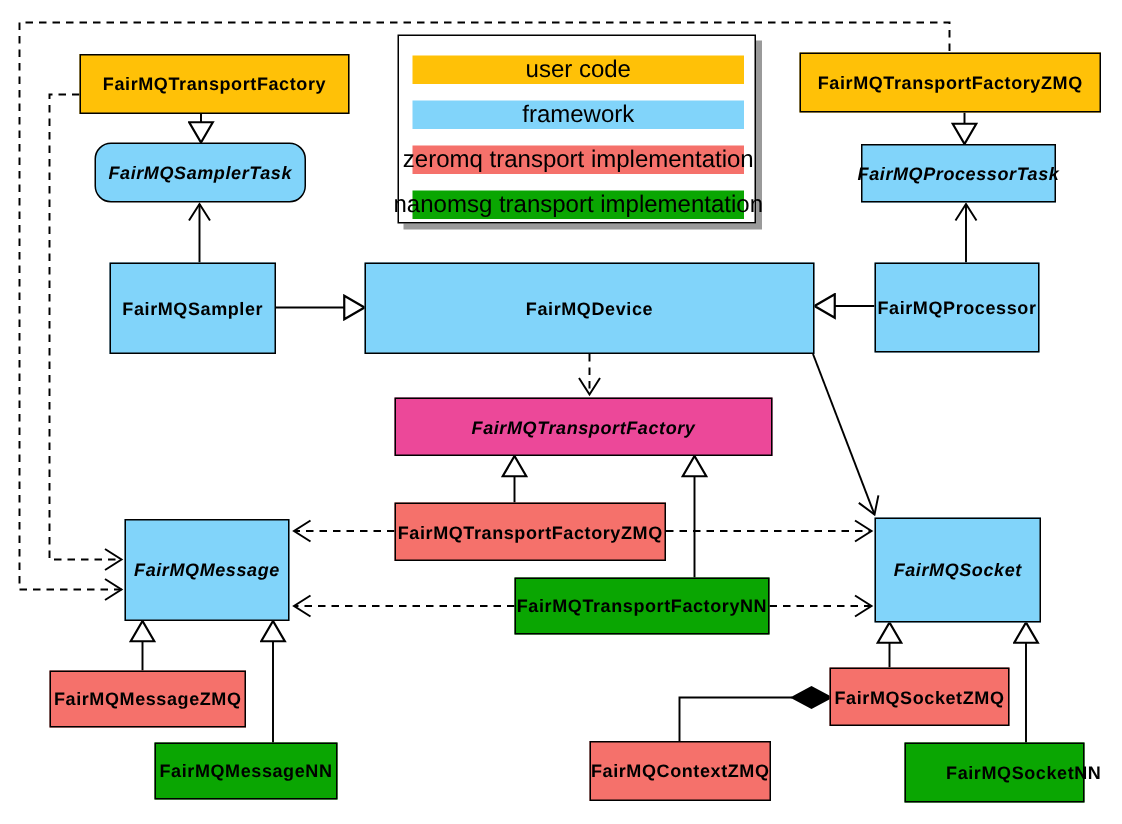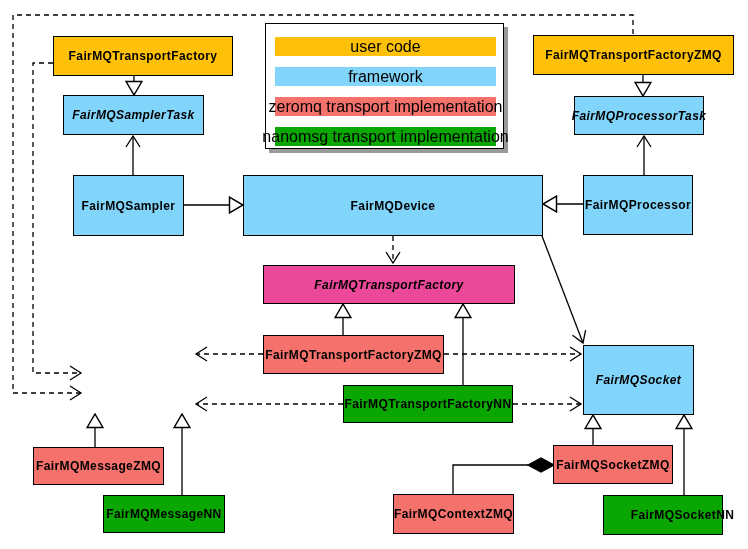--- a/index.html
+++ b/index.html
@@ -75,31 +75,32 @@
   <div id="legend">
     <div class="legend-bar" style="top: 13px; background-color: rgb(255, 193, 7);">user code</div>
     <div class="legend-bar" style="top: 43px; background-color: rgb(129, 212, 250);">framework</div>
     <div class="legend-bar" style="top: 73px; background-color: rgb(245, 113, 107);">zeromq transport implementation</div>
     <div class="legend-bar" style="top: 103px; background-color: rgb(10, 166, 2);">nanomsg transport implementation</div>
   </div>
 
   <div class="node" style="left: 53px; top: 36px; width: 180px; height: 40px; background-color: rgb(255, 193, 7);">FairMQTransportFactory</div>
   <div class="node" style="left: 533px; top: 35px; width: 201px; height: 40px; background-color: rgb(255, 193, 7);">FairMQTransportFactoryZMQ</div>
 
-  <div class="node abstract" style="left: 63px; top: 95px; width: 141px; height: 40px; background-color: rgb(129, 212, 250);">FairMQSamplerTask</div>
+  <div class="node abstract" style="left: 63px; top: 95px; width: 141px; height: 40px; background-color: rgb(129, 212, 250); border-radius: 11px;">FairMQSamplerTask</div>
   <div class="node abstract" style="left: 574px; top: 96px; width: 130px; height: 39px; background-color: rgb(129, 212, 250);">FairMQProcessorTask</div>
 
   <div class="node" style="left: 73px; top: 175px; width: 111px; height: 61px; background-color: rgb(129, 212, 250);">FairMQSampler</div>
   <div class="node" style="left: 243px; top: 175px; width: 300px; height: 61px; background-color: rgb(129, 212, 250);">FairMQDevice</div>
   <div class="node" style="left: 583px; top: 175px; width: 110px; height: 60px; background-color: rgb(129, 212, 250);">FairMQProcessor</div>
 
   <div class="node abstract" style="left: 263px; top: 265px; width: 252px; height: 39px; background-color: #ec4899;">FairMQTransportFactory</div>
   <div class="node" style="left: 263px; top: 335px; width: 181px; height: 39px; background-color: rgb(245, 113, 107);">FairMQTransportFactoryZMQ</div>
   <div class="node" style="left: 343px; top: 385px; width: 170px; height: 38px; background-color: rgb(10, 166, 2);">FairMQTransportFactoryNN</div>
 
+  <div class="node abstract" style="left: 83px; top: 346px; width: 110px; height: 68px; background-color: rgb(129, 212, 250);">FairMQMessage</div>
   <div class="node abstract" style="left: 583px; top: 345px; width: 111px; height: 70px; background-color: rgb(129, 212, 250);">FairMQSocket</div>
 
   <div class="node" style="left: 33px; top: 447px; width: 131px; height: 38px; background-color: rgb(245, 113, 107);">FairMQMessageZMQ</div>
   <div class="node" style="left: 103px; top: 495px; width: 122px; height: 38px; background-color: rgb(10, 166, 2);">FairMQMessageNN</div>
 
   <div class="node" style="left: 553px; top: 445px; width: 120px; height: 39px; background-color: rgb(245, 113, 107);">FairMQSocketZMQ</div>
   <div class="node" style="left: 393px; top: 494px; width: 121px; height: 40px; background-color: rgb(245, 113, 107);">FairMQContextZMQ</div>
   <div class="node" style="left: 603px; top: 495px; width: 120px; height: 40px; background-color: rgb(10, 166, 2); padding-left: 39px;">FairMQSocketNN</div>
 
 </div>

